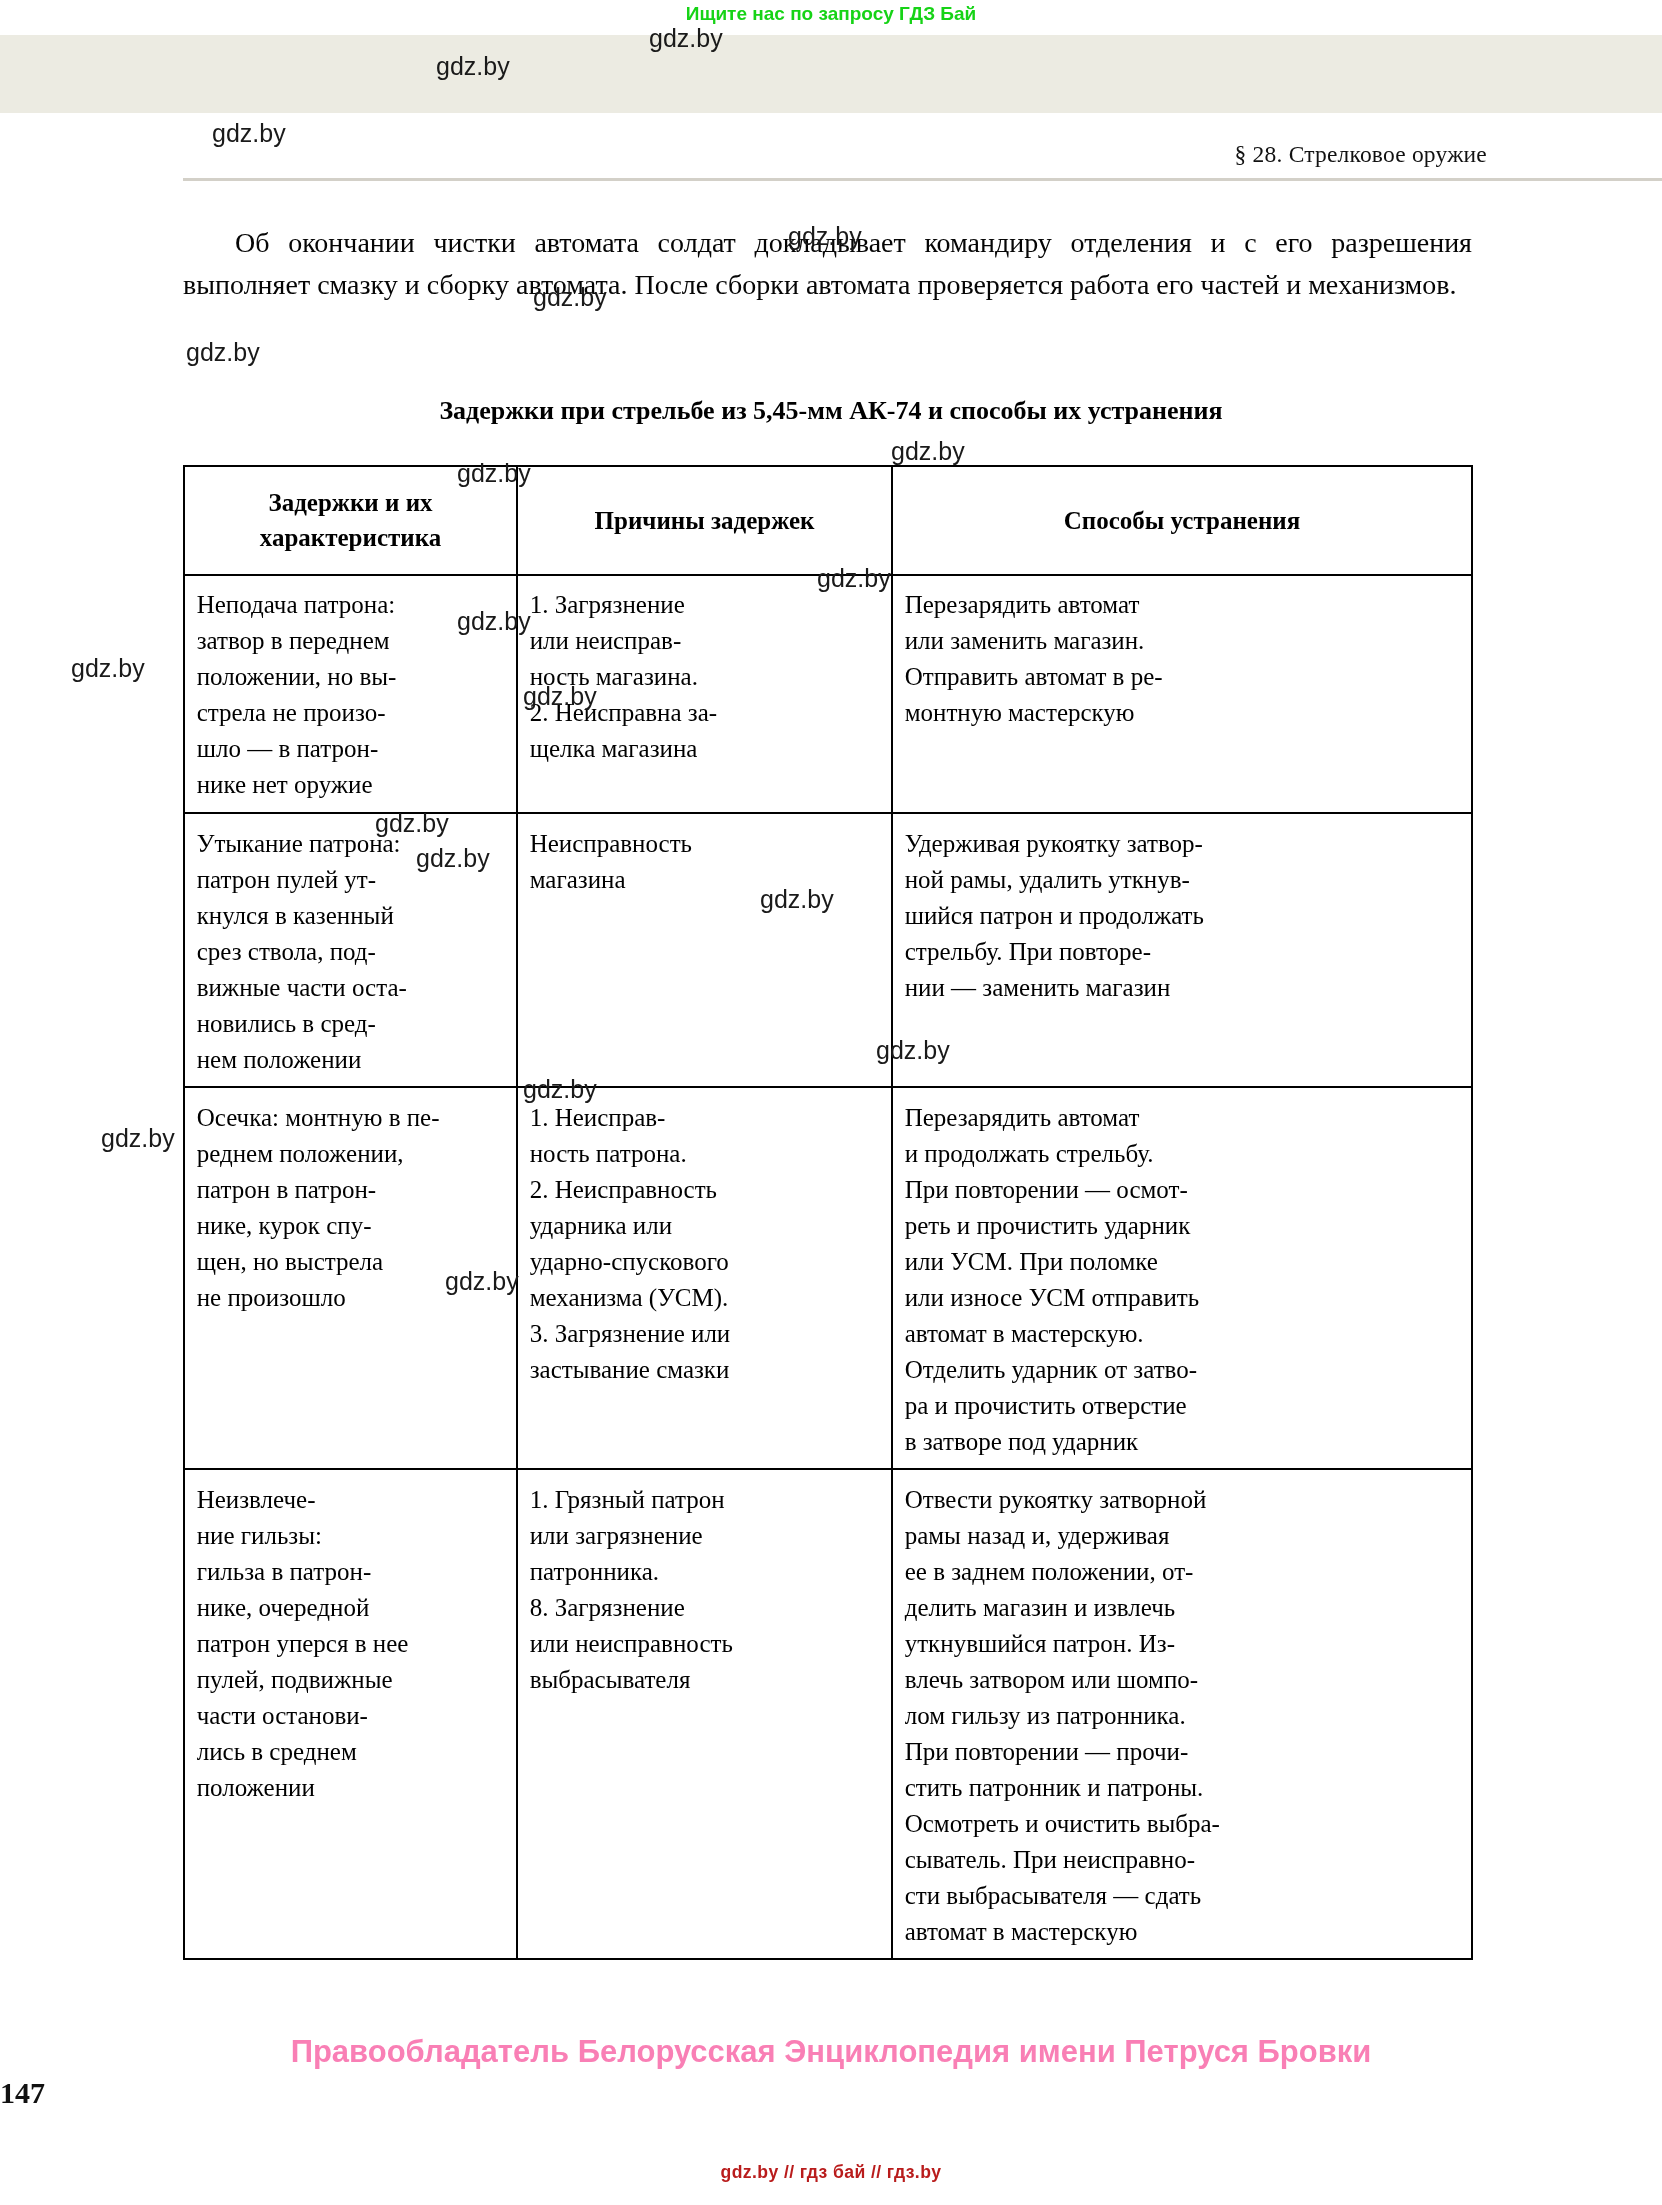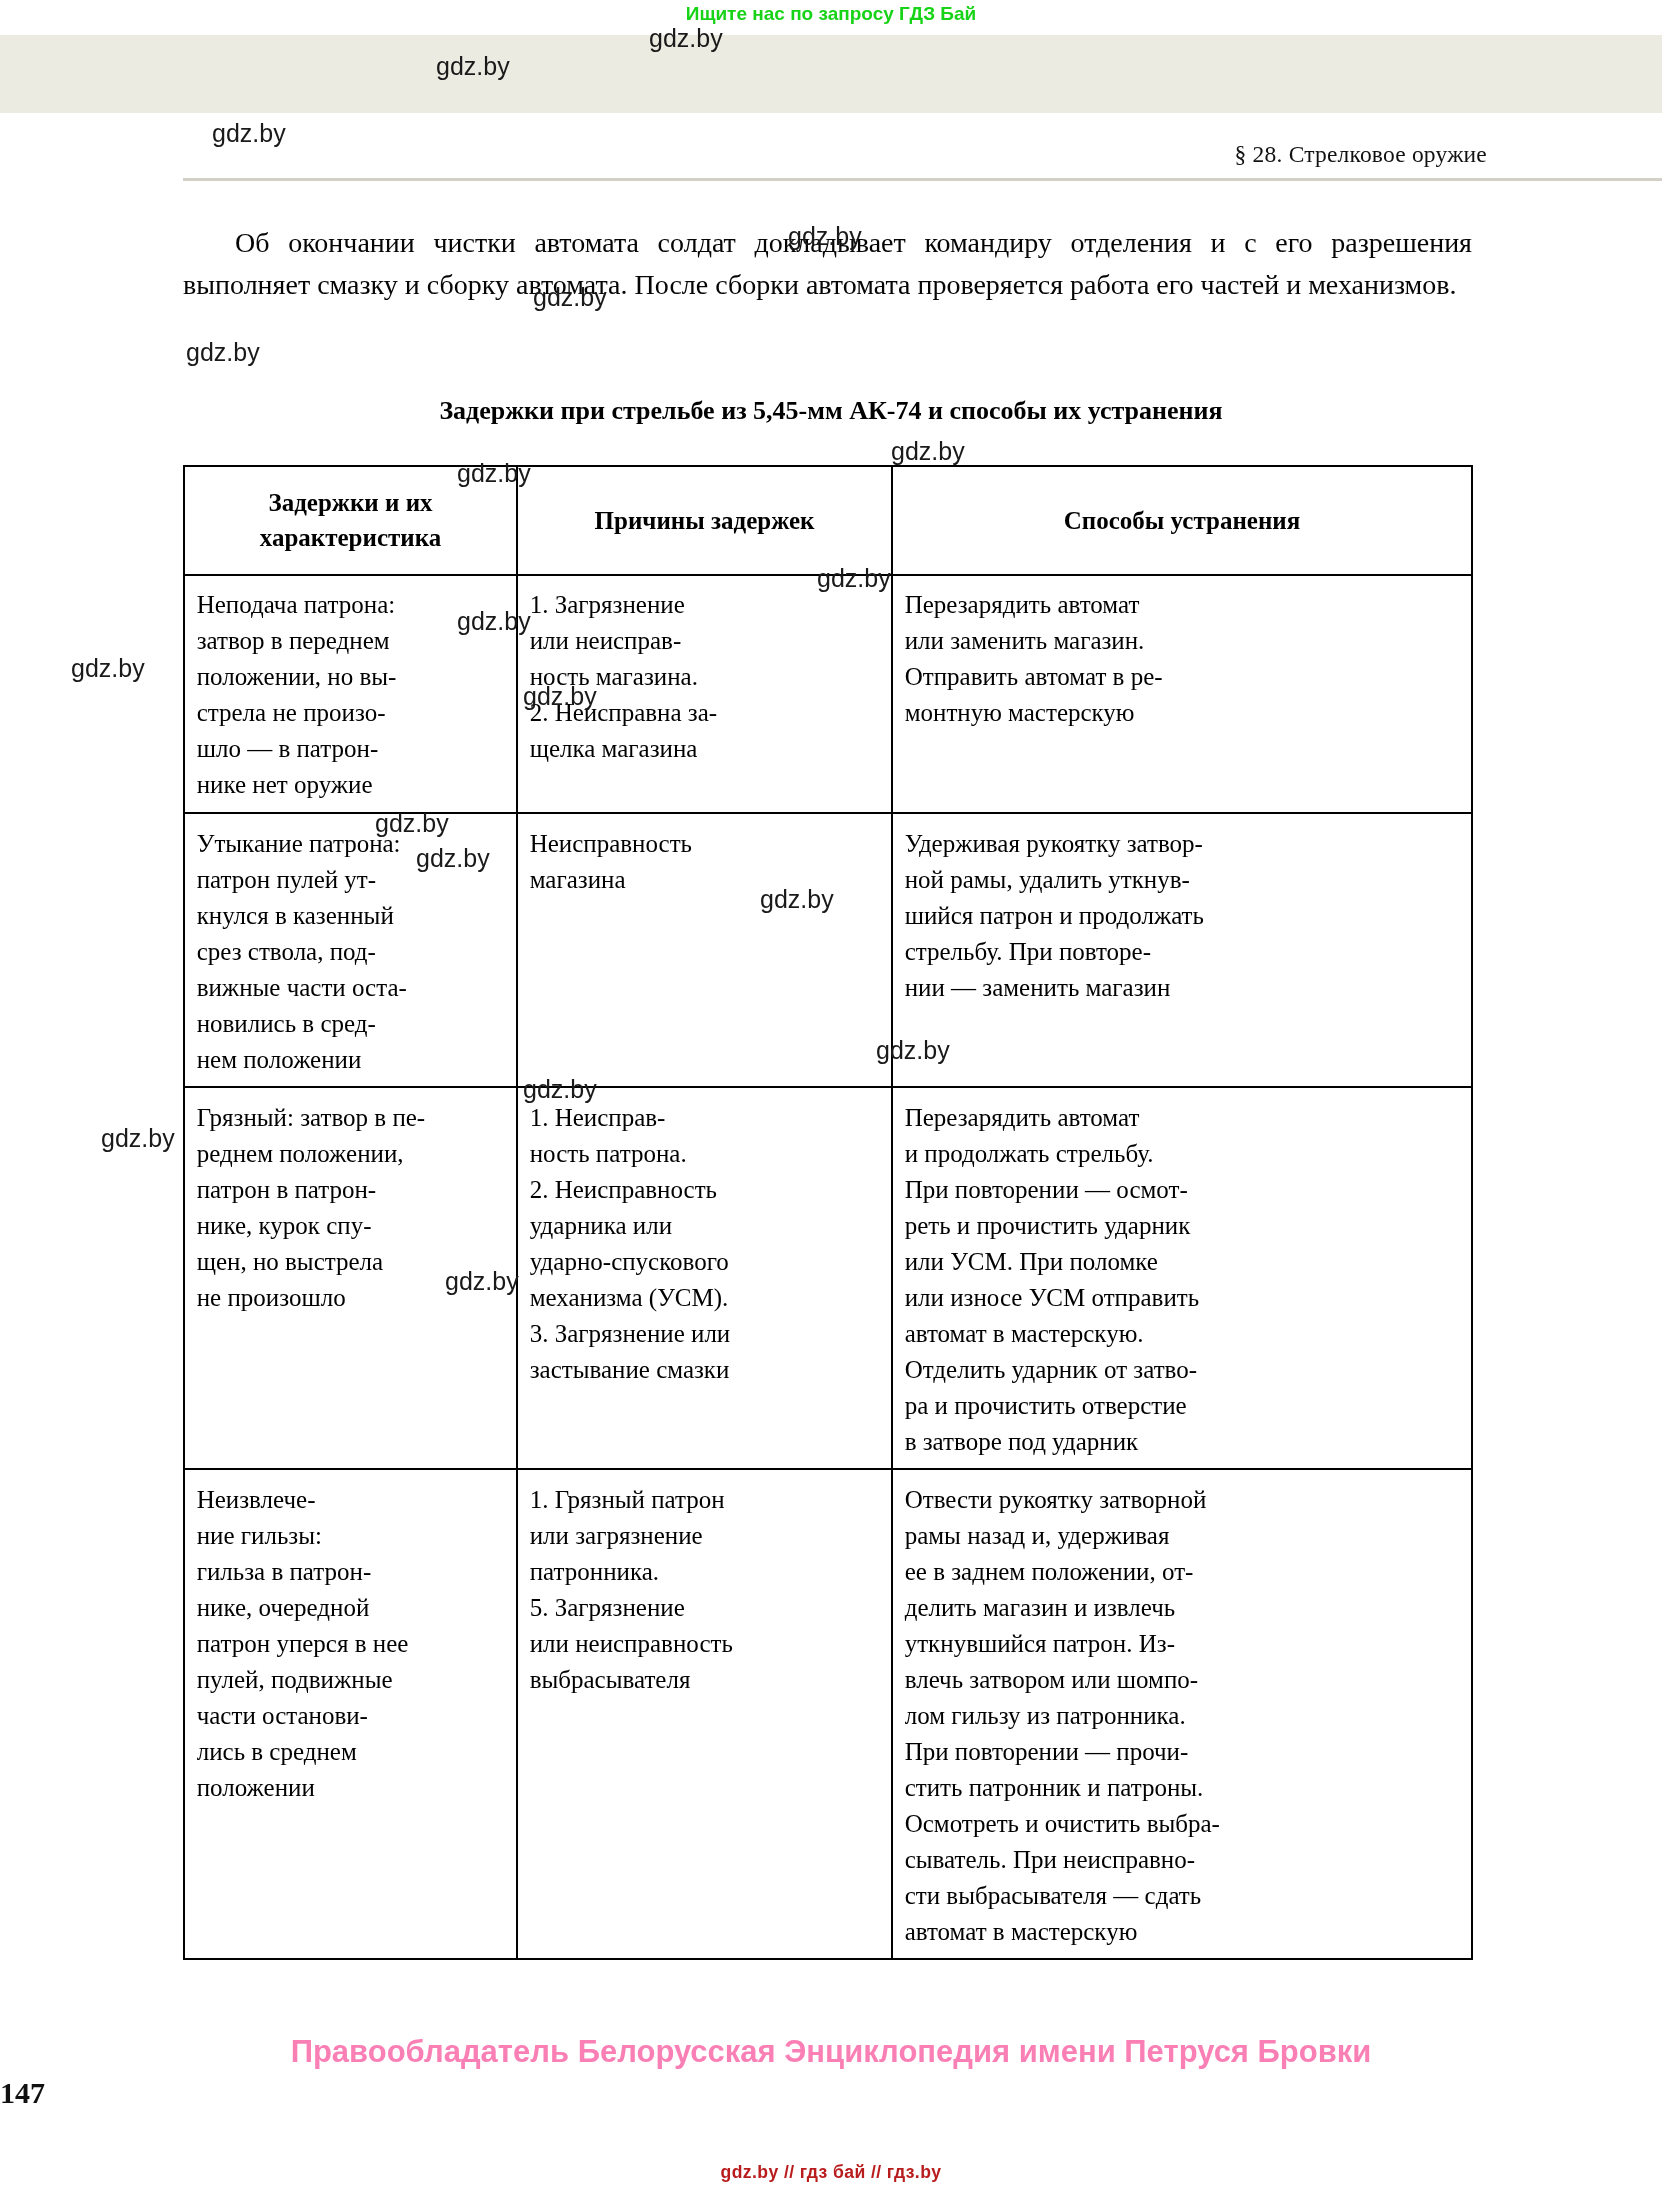--- a/index.html
+++ b/index.html
@@ -241,21 +241,21 @@
         <span class="cell-line">Удерживая рукоятку затвор-</span>
         <span class="cell-line">ной рамы, удалить уткнув-</span>
         <span class="cell-line">шийся патрон и продолжать</span>
         <span class="cell-line">стрельбу. При повторе-</span>
         <span class="cell-line">нии — заменить магазин</span>
       </td>
     </tr>
 
     <tr>
       <td>
-        <span class="cell-line">Грязный: затвор в пе-</span>
+        <span class="cell-line">Осечка: монтную в пе-</span>
         <span class="cell-line">реднем положении,</span>
         <span class="cell-line">патрон в патрон-</span>
         <span class="cell-line">нике, курок спу-</span>
         <span class="cell-line">щен, но выстрела</span>
         <span class="cell-line">не произошло</span>
       </td>
       <td>
         <span class="cell-line">1. Неисправ-</span>
         <span class="cell-line">ность патрона.</span>
         <span class="cell-line">2. Неисправность</span>
@@ -288,21 +288,21 @@
         <span class="cell-line">патрон уперся в нее</span>
         <span class="cell-line">пулей, подвижные</span>
         <span class="cell-line">части останови-</span>
         <span class="cell-line">лись в среднем</span>
         <span class="cell-line">положении</span>
       </td>
       <td>
         <span class="cell-line">1. Грязный патрон</span>
         <span class="cell-line">или загрязнение</span>
         <span class="cell-line">патронника.</span>
-        <span class="cell-line">5. Загрязнение</span>
+        <span class="cell-line">8. Загрязнение</span>
         <span class="cell-line">или неисправность</span>
         <span class="cell-line">выбрасывателя</span>
       </td>
       <td>
         <span class="cell-line">Отвести рукоятку затворной</span>
         <span class="cell-line">рамы назад и, удерживая</span>
         <span class="cell-line">ее в заднем положении, от-</span>
         <span class="cell-line">делить магазин и извлечь</span>
         <span class="cell-line">уткнувшийся патрон. Из-</span>
         <span class="cell-line">влечь затвором или шомпо-</span>

